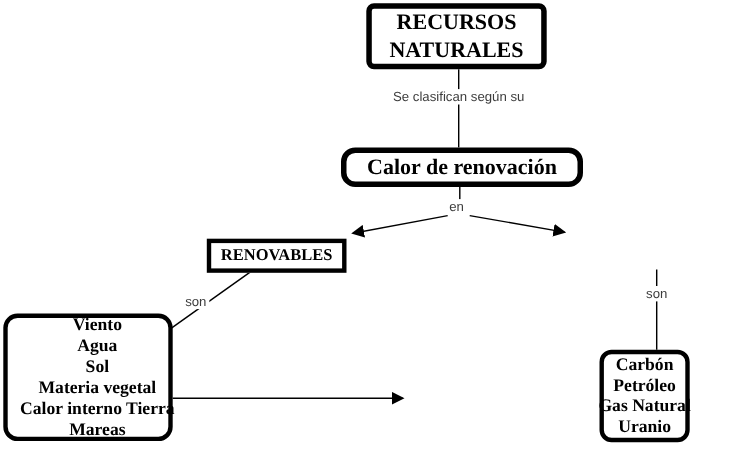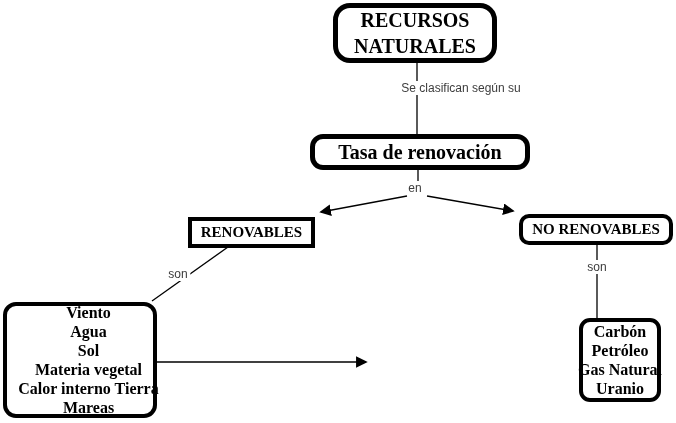--- a/index.html
+++ b/index.html
@@ -16,39 +16,39 @@
     box-sizing:border-box;
     background:#ffffff;
     border:4px solid #000000;
     border-radius:11px;
     display:flex;align-items:center;justify-content:center;
     text-align:center;
     font-family:"Liberation Serif","DejaVu Serif",serif;
     font-weight:bold;color:#000000;
     white-space:pre;
   }
-  .node-root{left:333px;top:3px;width:164px;height:60px;border-width:5px;border-radius:17px;font-size:20px;line-height:26px;}
+  .node-root{left:333px;top:3px;width:164px;height:60px;border-width:5px;border-radius:7px;font-size:20px;line-height:26px;}
   .node-tasa{left:310px;top:134px;width:220px;height:36px;border-width:5px;border-radius:13px;font-size:20px;}
   .node-renov{left:188px;top:217px;width:127px;height:31px;font-size:15px;border-radius:0;}
   .node-norenov{left:519px;top:214px;width:154px;height:31px;font-size:15px;border-radius:10px;}
-  .node-resources{left:3px;top:302px;width:154px;height:116px;font-size:16px;line-height:19px;border-radius:13px;padding-left:17px;}
+  .node-resources{left:3px;top:285px;width:154px;height:116px;font-size:16px;line-height:19px;border-radius:13px;padding-left:17px;}
   .node-energies{left:372px;top:302px;width:98px;height:118px;font-size:16px;line-height:19px;border-radius:13px;}
-  .node-fossil{left:545px;top:318px;width:82px;height:84px;font-size:16px;line-height:19px;border-radius:11px;margin-left:34px;}
+  .node-fossil{left:545px;top:318px;width:82px;height:84px;font-size:16px;line-height:19px;border-radius:11px;}
   .link-label{
     position:absolute;
     transform:translate(-50%,-50%);
     background:#ffffff;
     color:#3c3c3c;
     font-size:12px;
     line-height:14px;
     padding:0 3px;
     text-align:center;
     white-space:pre;
   }
-  .lbl-clasifica{left:417px;top:88px;margin-left:44px;}
+  .lbl-clasifica{left:417px;top:88px;}
   .lbl-en{left:415px;top:188px;}
   .lbl-son-left{left:178px;top:274px;}
   .lbl-son-right{left:597px;top:267px;}
   .lbl-entonces{left:249px;top:360px;}
 </style>
 </head>
 <body>
 
 <div id="canvas">
 
@@ -70,25 +70,24 @@
     <line x1="228" y1="247" x2="152" y2="301" stroke="#000" stroke-width="1.3"></line>
 
     <line x1="597" y1="245" x2="597" y2="318" stroke="#000" stroke-width="1.3"></line>
 
     <line x1="157" y1="362" x2="366" y2="362" stroke="#000" stroke-width="1.3" marker-end="url(#arrow)"></line>
   </svg>
 
   <div class="node node-root">RECURSOS
 NATURALES</div>
 
-  <div class="node node-tasa">Tasa de renovación</div>
+  <div class="node node-tasa">Calor de renovación</div>
 
   <div class="node node-renov">RENOVABLES</div>
 
-  <div class="node node-norenov">NO RENOVABLES</div>
 
   <div class="node node-resources">Viento
 Agua
 Sol
 Materia vegetal
 Calor interno Tierra
 Mareas</div>
 
 
   <div class="node node-fossil">Carbón

